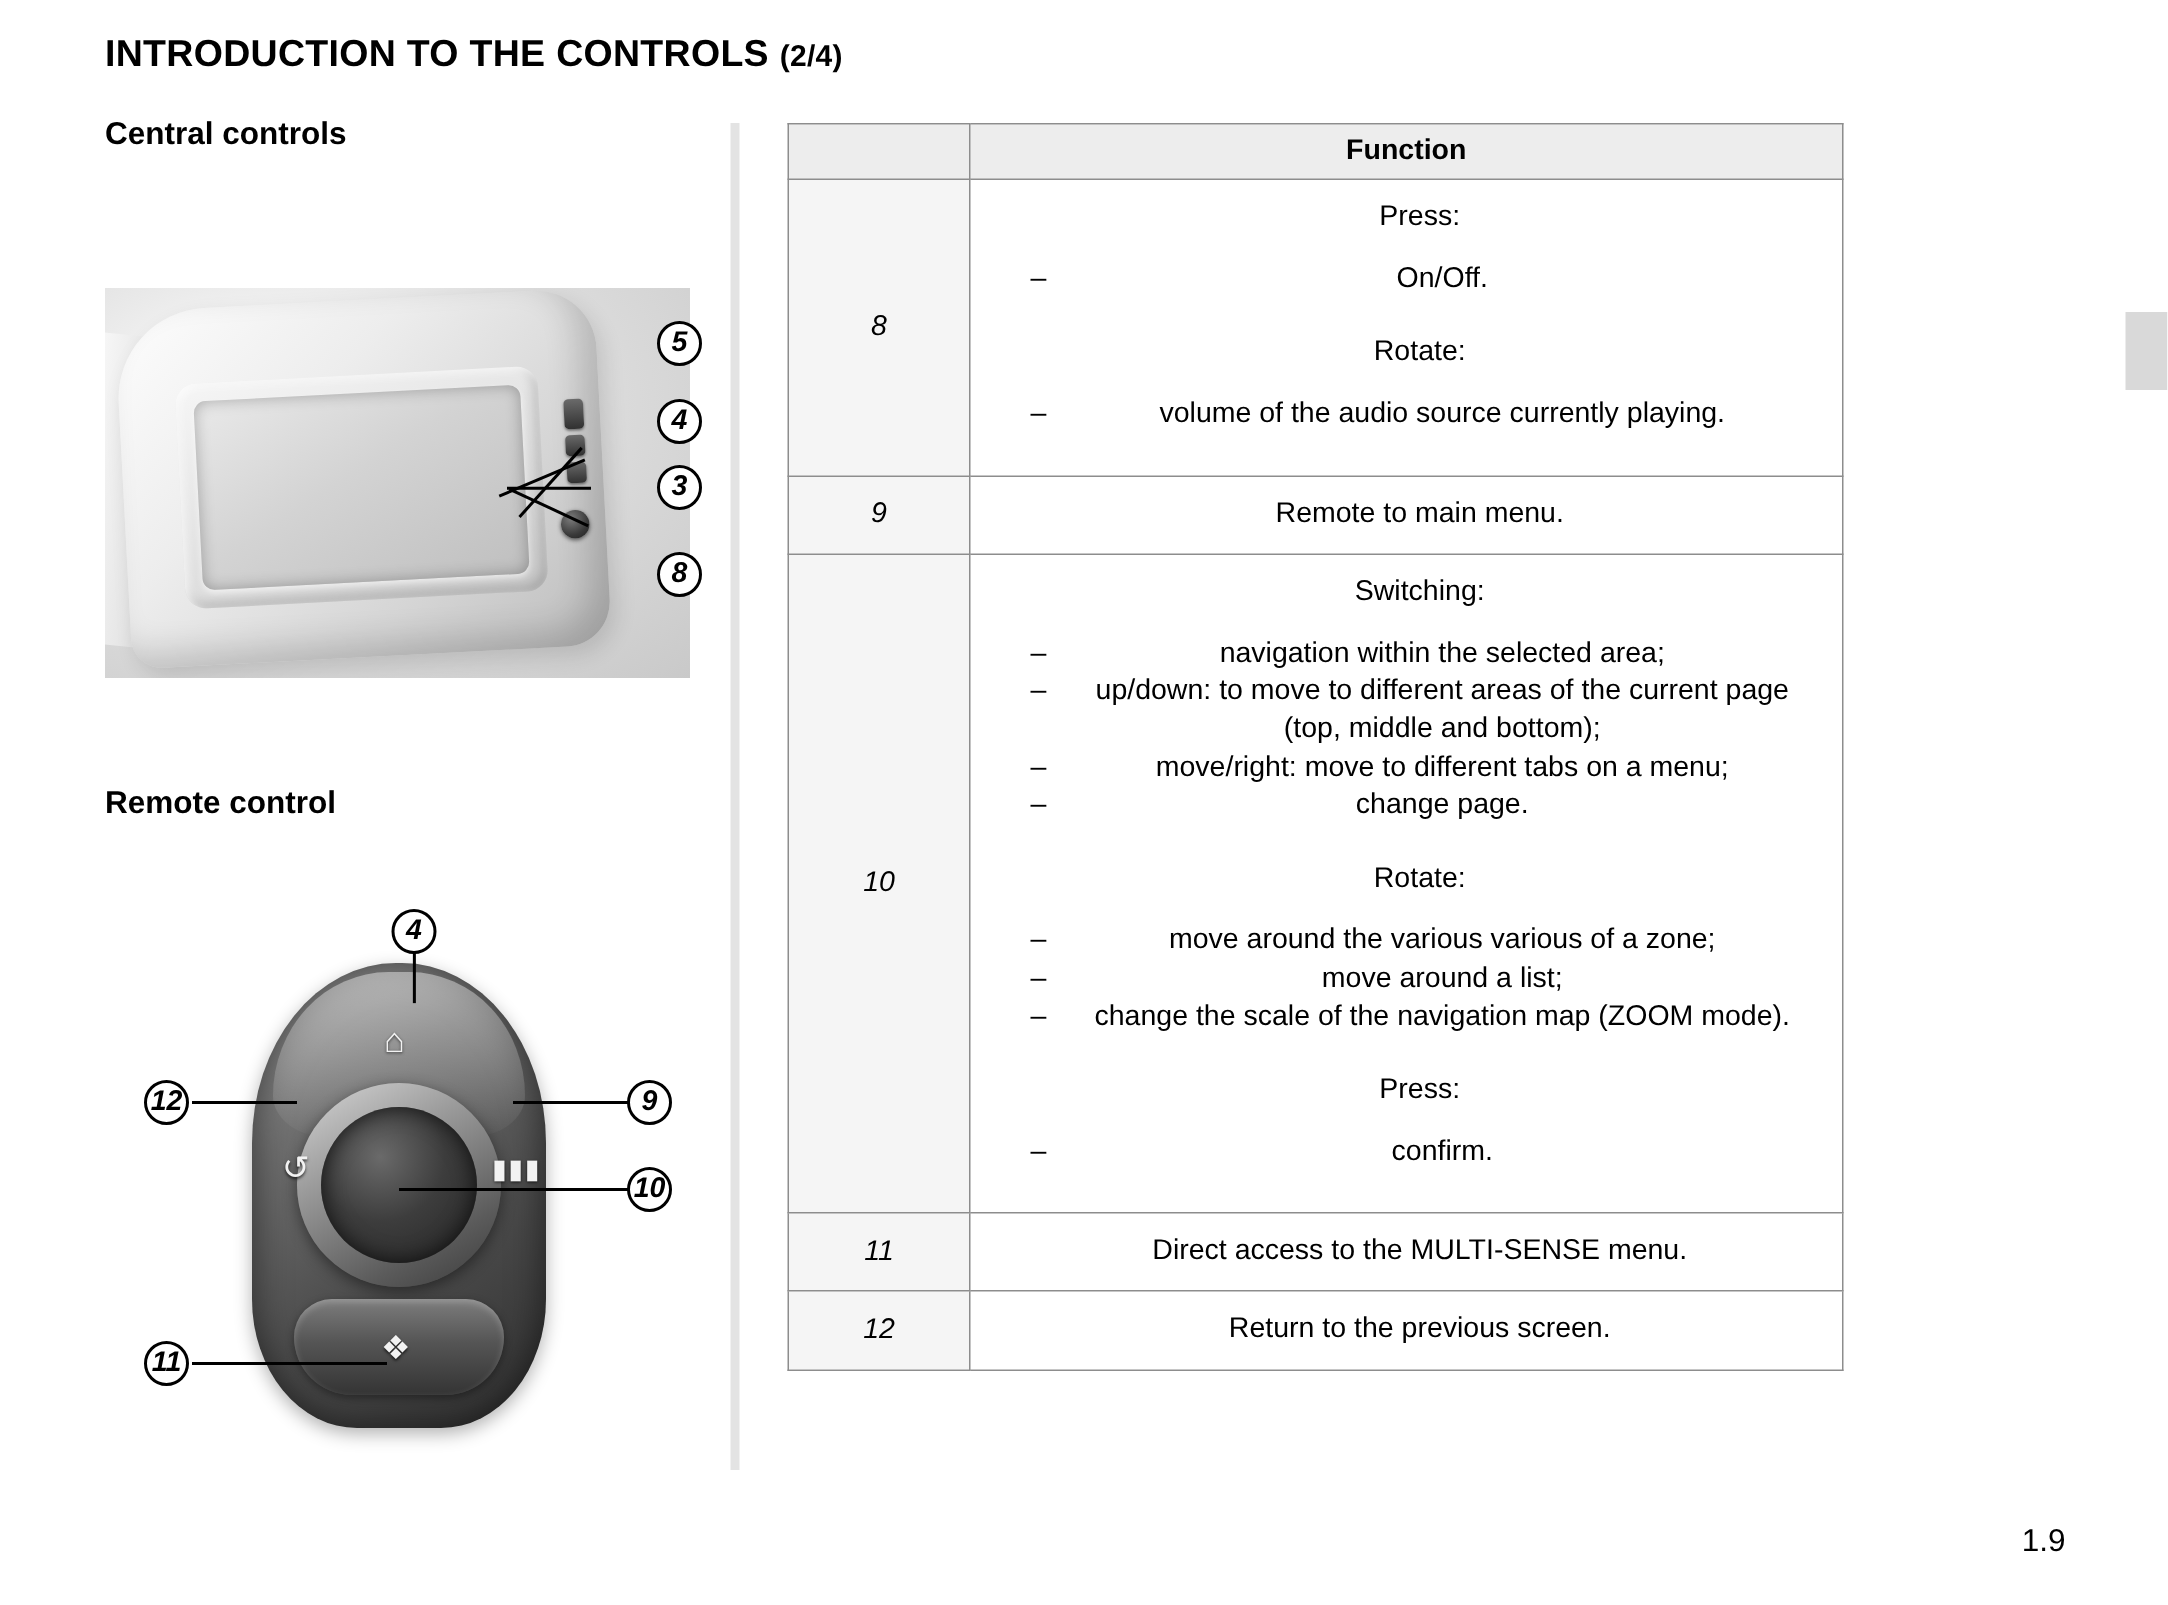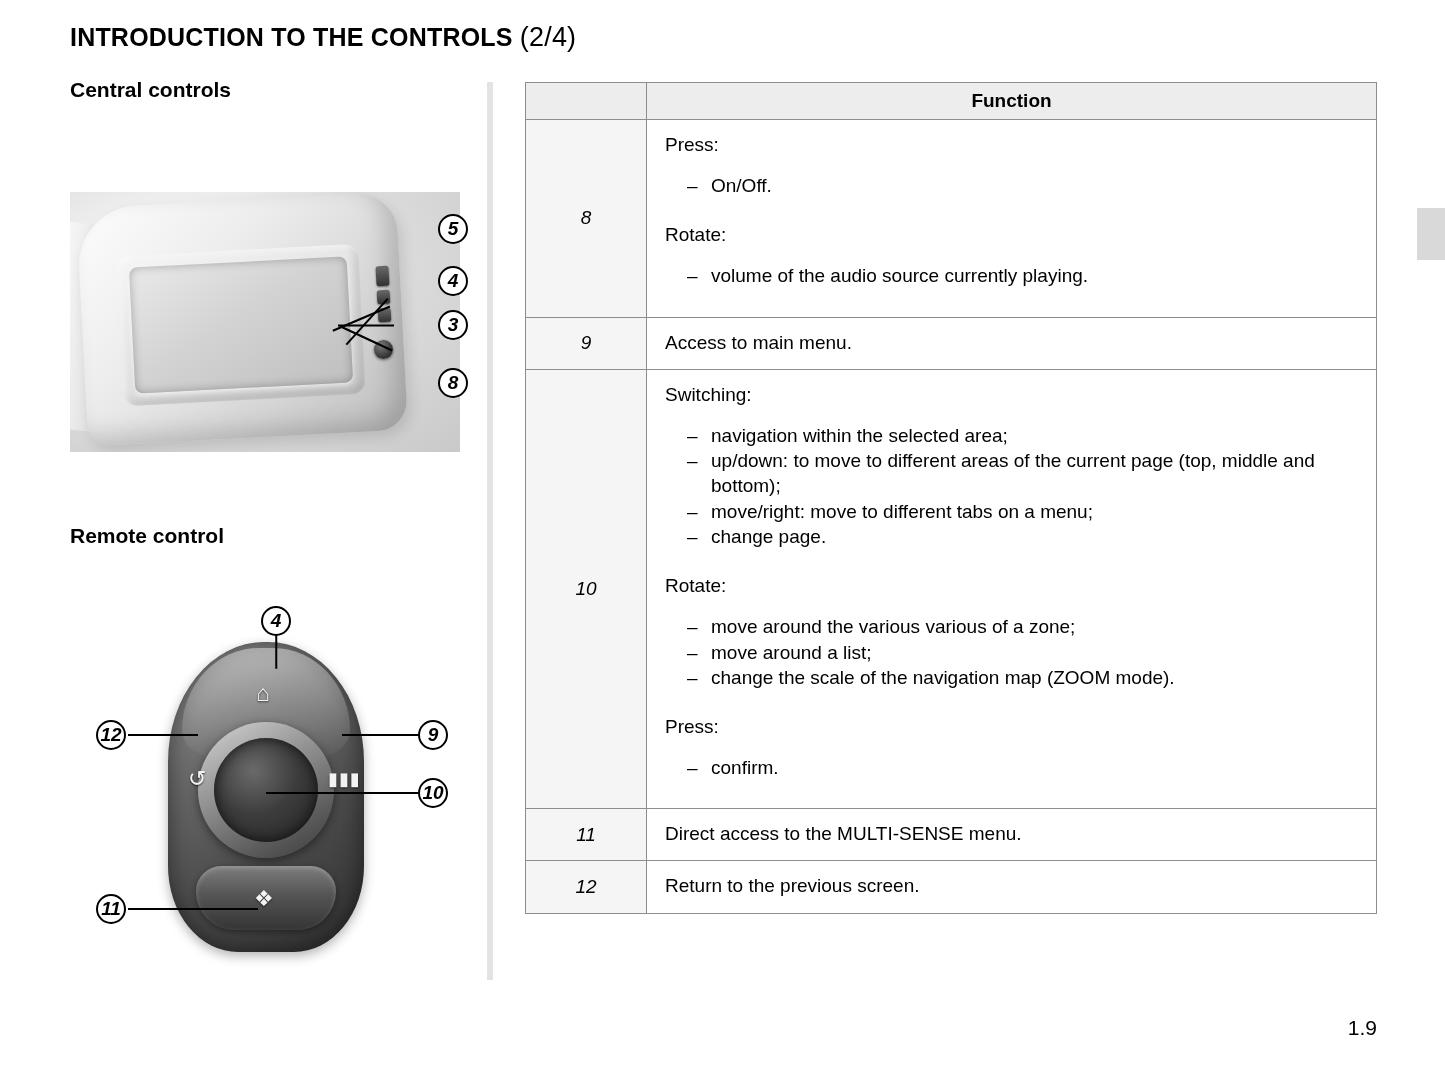--- a/index.html
+++ b/index.html
@@ -20,22 +20,22 @@
   .page-title {
     position: absolute;
     left: 70px;
     top: 22px;
     font-size: 25px;
     font-weight: bold;
     letter-spacing: 0.2px;
     white-space: nowrap;
   }
   .page-title .sub {
-    font-size: 27px;
-    font-weight: normal;
+    font-size: 20px;
+    font-weight: bold;
     text-align: center;
   }
 
   
   .left-col {
     position: absolute;
     left: 70px;
     top: 78px;
     width: 400px;
   }
@@ -234,28 +234,29 @@
 
   
   .table-wrap {
     position: absolute;
     left: 525px;
     top: 82px;
     width: 852px;
   }
   table.fn {
     border-collapse: collapse;
-    width: 852px;
+    width: 704px;
     table-layout: fixed;
   }
   table.fn td, table.fn th {
     border: 1px solid #8d8d8d;
     vertical-align: middle;
     font-size: 19px;
     font-weight: normal;
+    text-align: center;
   }
   table.fn th.head-blank {
     width: 118px;
     background: #ededed;
     height: 34px;
   }
   table.fn th.head-fn {
     background: #ededed;
     font-weight: bold;
     font-size: 19px;
@@ -396,21 +397,21 @@
             </ul>
             <p class="para gap">Rotate:</p>
             <ul class="dash">
               <li>volume of the audio source currently playing.</li>
             </ul>
           </td>
         </tr>
         <tr>
           <td class="num">9</td>
           <td class="desc">
-            <p class="para">Access to main menu.</p>
+            <p class="para">Remote to main menu.</p>
           </td>
         </tr>
         <tr>
           <td class="num">10</td>
           <td class="desc">
             <p class="para">Switching:</p>
             <ul class="dash">
               <li>navigation within the selected area;</li>
               <li>up/down: to move to different areas of the current page (top, middle and bottom);</li>
               <li>move/right: move to different tabs on a menu;</li>

